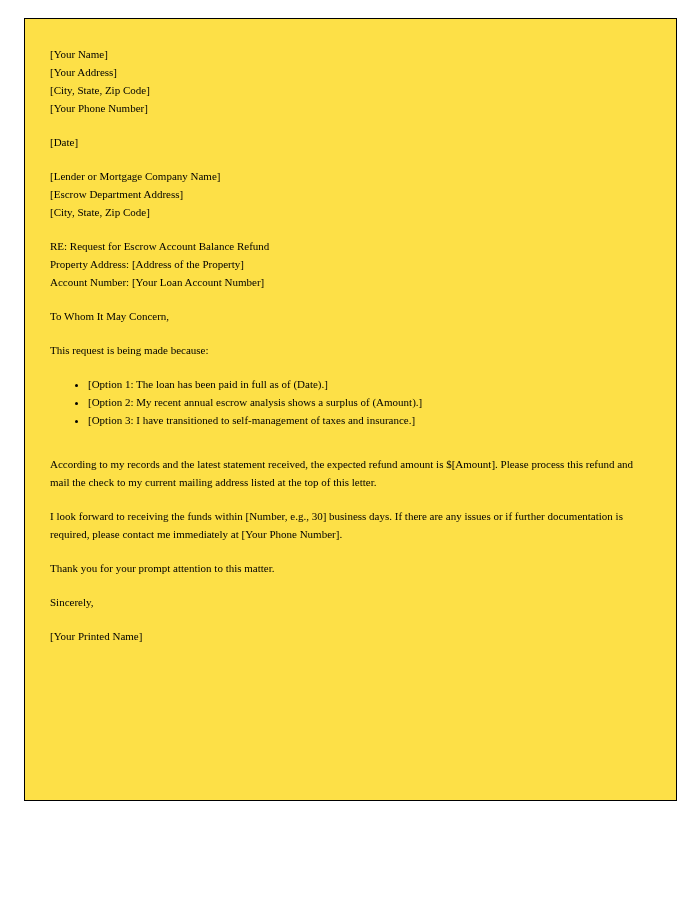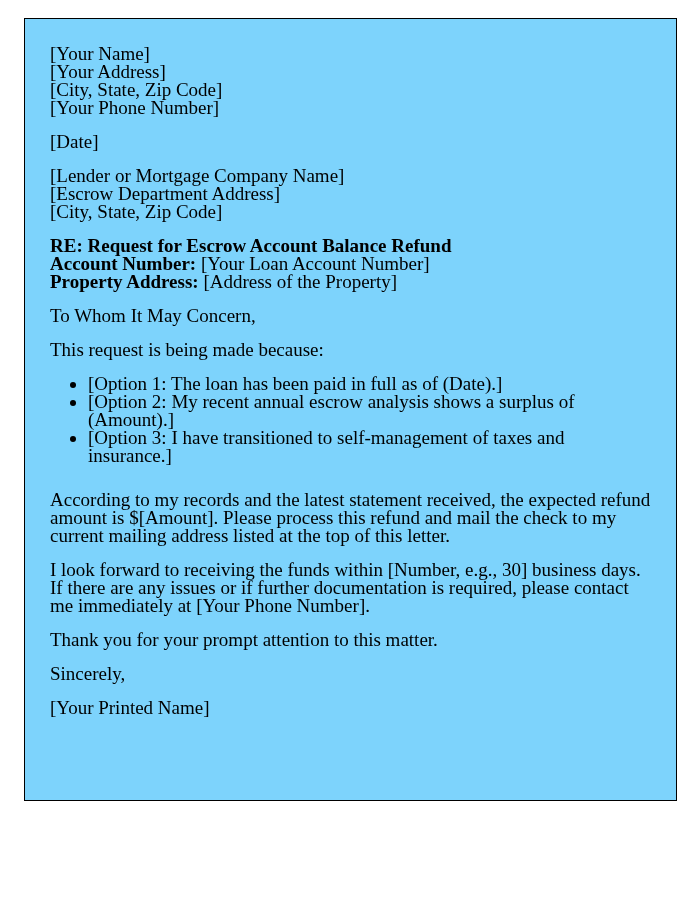--- a/index.html
+++ b/index.html
@@ -16,28 +16,28 @@
     color: #000000;
   }
   .page {
     position: absolute;
     left: 24px;
     top: 18px;
     width: 653px;
     height: 783px;
     border: 1px solid #000000;
     padding: 26px 25px;
-    font-size: 19px;
+    font-size: 11px;
     line-height: 18px;
     overflow: hidden;
-    background: #7dd3fc;
+    background: #fde047;
   }
   .block { margin: 0 0 16px 0; }
   .line { margin: 0; }
-  .bold { font-weight: 700; }
+  .bold { font-weight: 400; }
   ul.options {
     margin: 0 0 26px 0;
     padding: 0 0 0 38px;
     list-style-type: disc;
   }
   ul.options li { margin: 0; }
 </style>
 </head>
 <body>
 
@@ -53,22 +53,22 @@
   <div class="block">[Date]</div>
 
   <div class="block">
     <div class="line">[Lender or Mortgage Company Name]</div>
     <div class="line">[Escrow Department Address]</div>
     <div class="line">[City, State, Zip Code]</div>
   </div>
 
   <div class="block">
     <div class="line bold">RE: Request for Escrow Account Balance Refund</div>
+    <div class="line"><span class="bold">Property Address:</span> <span>[Address of the Property]</span></div>
     <div class="line"><span class="bold">Account Number:</span> <span>[Your Loan Account Number]</span></div>
-    <div class="line"><span class="bold">Property Address:</span> <span>[Address of the Property]</span></div>
   </div>
 
   <div class="block">To Whom It May Concern,</div>
 
 
   <div class="block">This request is being made because:</div>
 
   <ul class="options">
     <li>[Option 1: The loan has been paid in full as of (Date).]</li>
     <li>[Option 2: My recent annual escrow analysis shows a surplus of (Amount).]</li>

